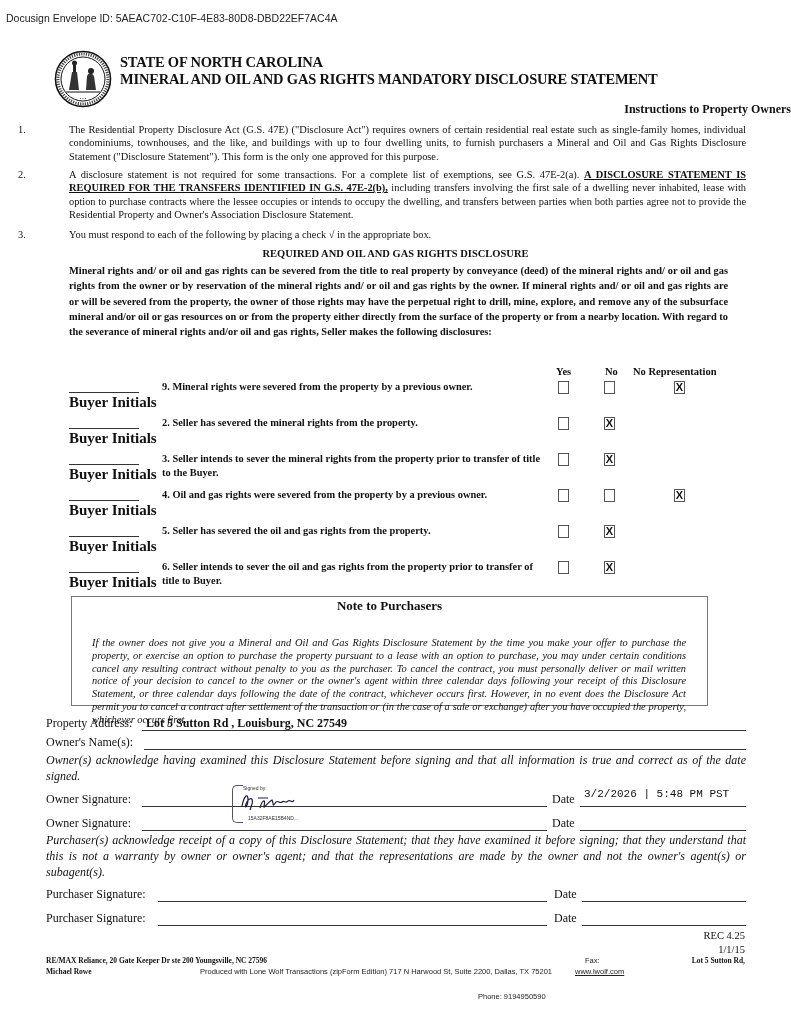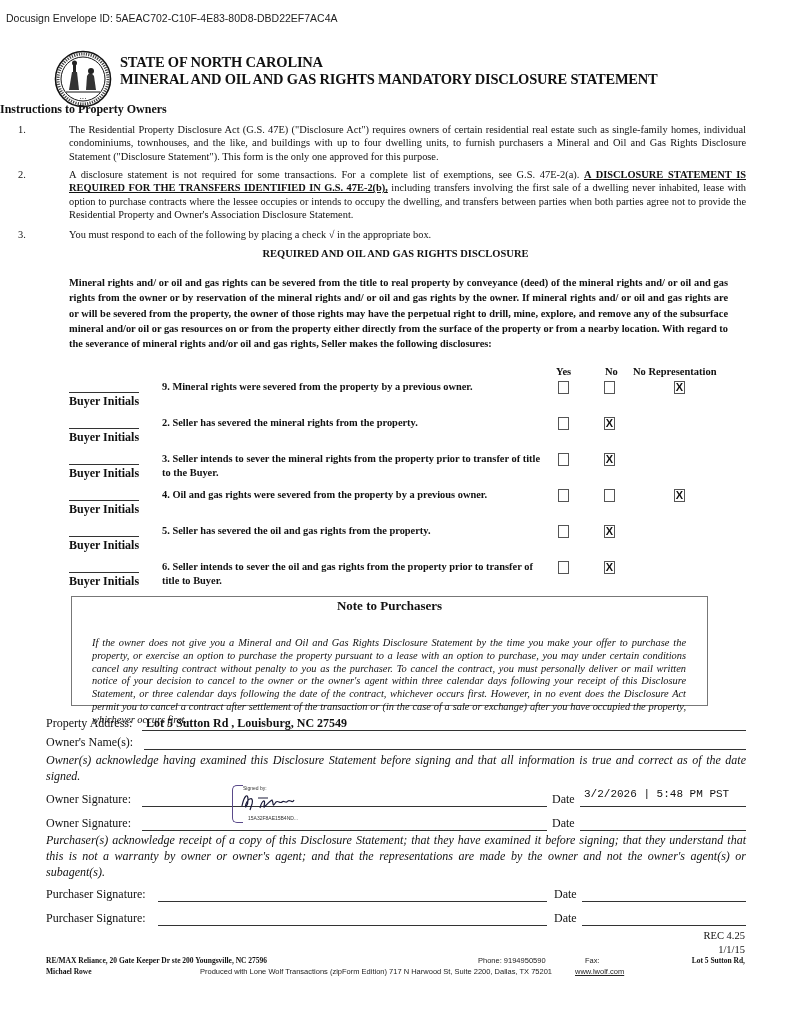--- a/index.html
+++ b/index.html
@@ -2,31 +2,31 @@
 <html><head>
 <meta charset="utf-8">
 <style>
   html, body { margin: 0; padding: 0; background: #ffffff; }
   body { width: 791px; height: 1024px; position: relative; overflow: hidden; color: #111; font-family: "Liberation Serif", serif; }
   .abs { position: absolute; }
   .envelope { left: 6px; top: 12px; font-family: "Liberation Sans", sans-serif; font-size: 10.5px; color: #222; }
   .seal { left: 54px; top: 50px; width: 58px; height: 58px; }
   .title1 { left: 120px; top: 54px; font-size: 14.5px; font-weight: bold; letter-spacing: -0.2px; }
   .title2 { left: 120px; top: 71px; font-size: 14.5px; font-weight: bold; letter-spacing: -0.2px; }
-  .instr-head { left: 0; width: 791px; top: 102px; text-align: left; font-size: 12px; font-weight: bold; }
+  .instr-head { left: 0; width: 791px; top: 102px; text-align: right; font-size: 12px; font-weight: bold; }
   .ol { left: 18px; width: 728px; font-size: 10.4px; line-height: 13.4px; }
   .ol .num { position: absolute; left: 0; top: 0; }
   .ol .txt { margin-left: 51px; text-align: justify; text-align-last: left; }
   .ol .txt.j { text-align-last: auto; }
   .ul-bold { font-weight: bold; text-decoration: underline; }
   .disc-head { left: 0; width: 791px; top: 248px; text-align: center; font-size: 10.5px; font-weight: bold; }
-  .disc-para { left: 69px; width: 659px; top: 263px; font-size: 10.4px; font-weight: bold; line-height: 15.3px; text-align: justify; margin-top: 12px; }
+  .disc-para { left: 69px; width: 659px; top: 263px; font-size: 10.4px; font-weight: bold; line-height: 15.3px; text-align: justify; }
   .colhead { top: 366px; font-size: 10.5px; font-weight: bold; }
   .row-initial-line { left: 69px; width: 70px; border-top: 1px solid #333; }
-  .row-initial-label { left: 69px; font-size: 12px; font-weight: bold; }
+  .row-initial-label { left: 69px; font-size: 15px; font-weight: bold; }
   .row-q { left: 162px; width: 380px; font-size: 10.4px; font-weight: bold; line-height: 14px; }
   .cb { width: 11px; height: 13px; border: 1px solid #555; box-sizing: border-box; background: #fff; font-family: "Liberation Sans", sans-serif; font-weight: bold; font-size: 11px; line-height: 11px; text-align: center; color: #111; }
   .note-box { left: 71px; top: 596px; width: 637px; height: 110px; border: 1.5px solid #777; box-sizing: border-box; }
   .note-title { left: 71px; width: 637px; top: 598px; text-align: center; font-size: 13px; font-weight: bold; }
   .note-text { left: 92px; width: 594px; top: 637px; font-size: 10.4px; line-height: 12.8px; text-align: justify; font-style: italic; }
   .field-label { font-size: 12px; }
   .field-line { border-bottom: 1px solid #333; }
   .field-val { font-size: 12px; font-weight: bold; }
   .ital { font-style: italic; font-size: 12px; line-height: 16px; text-align: justify; }
   .date-val { font-family: "Liberation Mono", monospace; font-size: 11px; }
@@ -166,17 +166,17 @@
 <div class="abs field-line" style="left:158px; top:911px; width:389px; height:14px;"></div>
 <div class="abs field-label" style="left:554px; top:911px;">Date</div>
 <div class="abs field-line" style="left:582px; top:911px; width:164px; height:14px;">
   <span class="date-val" style="position:absolute; left:4px; top:-4px;"></span>
 </div>
 
 <div class="abs" style="right:46px; top:930px; font-size:10.5px;">REC 4.25</div>
 <div class="abs" style="right:46px; top:944px; font-size:10.5px;">1/1/15</div>
 <div class="abs footer-small" style="left:46px; top:956px; font-weight:bold;">RE/MAX Reliance, 20 Gate Keeper Dr ste 200 Youngsville, NC 27596</div>
 <div class="abs footer-small" style="left:46px; top:967px; font-weight:bold;">Michael Rowe</div>
-<div class="abs footer-sans" style="left:478px; top:956px;">Phone: 9194950590</div>
+<div class="abs footer-sans" style="left:478px; top:992px;">Phone: 9194950590</div>
 <div class="abs footer-sans" style="left:585px; top:956px;">Fax:</div>
 <div class="abs footer-small" style="right:46px; top:956px; font-weight:bold;text-align:center;">Lot 5 Sutton Rd,</div>
 <div class="abs footer-sans" style="left:200px; top:967px;">Produced with Lone Wolf Transactions (zipForm Edition) 717 N Harwood St, Suite 2200, Dallas, TX  75201</div>
 <div class="abs footer-sans" style="left:575px; top:967px; text-decoration:underline;">www.lwolf.com</div>
 
 </body></html>

